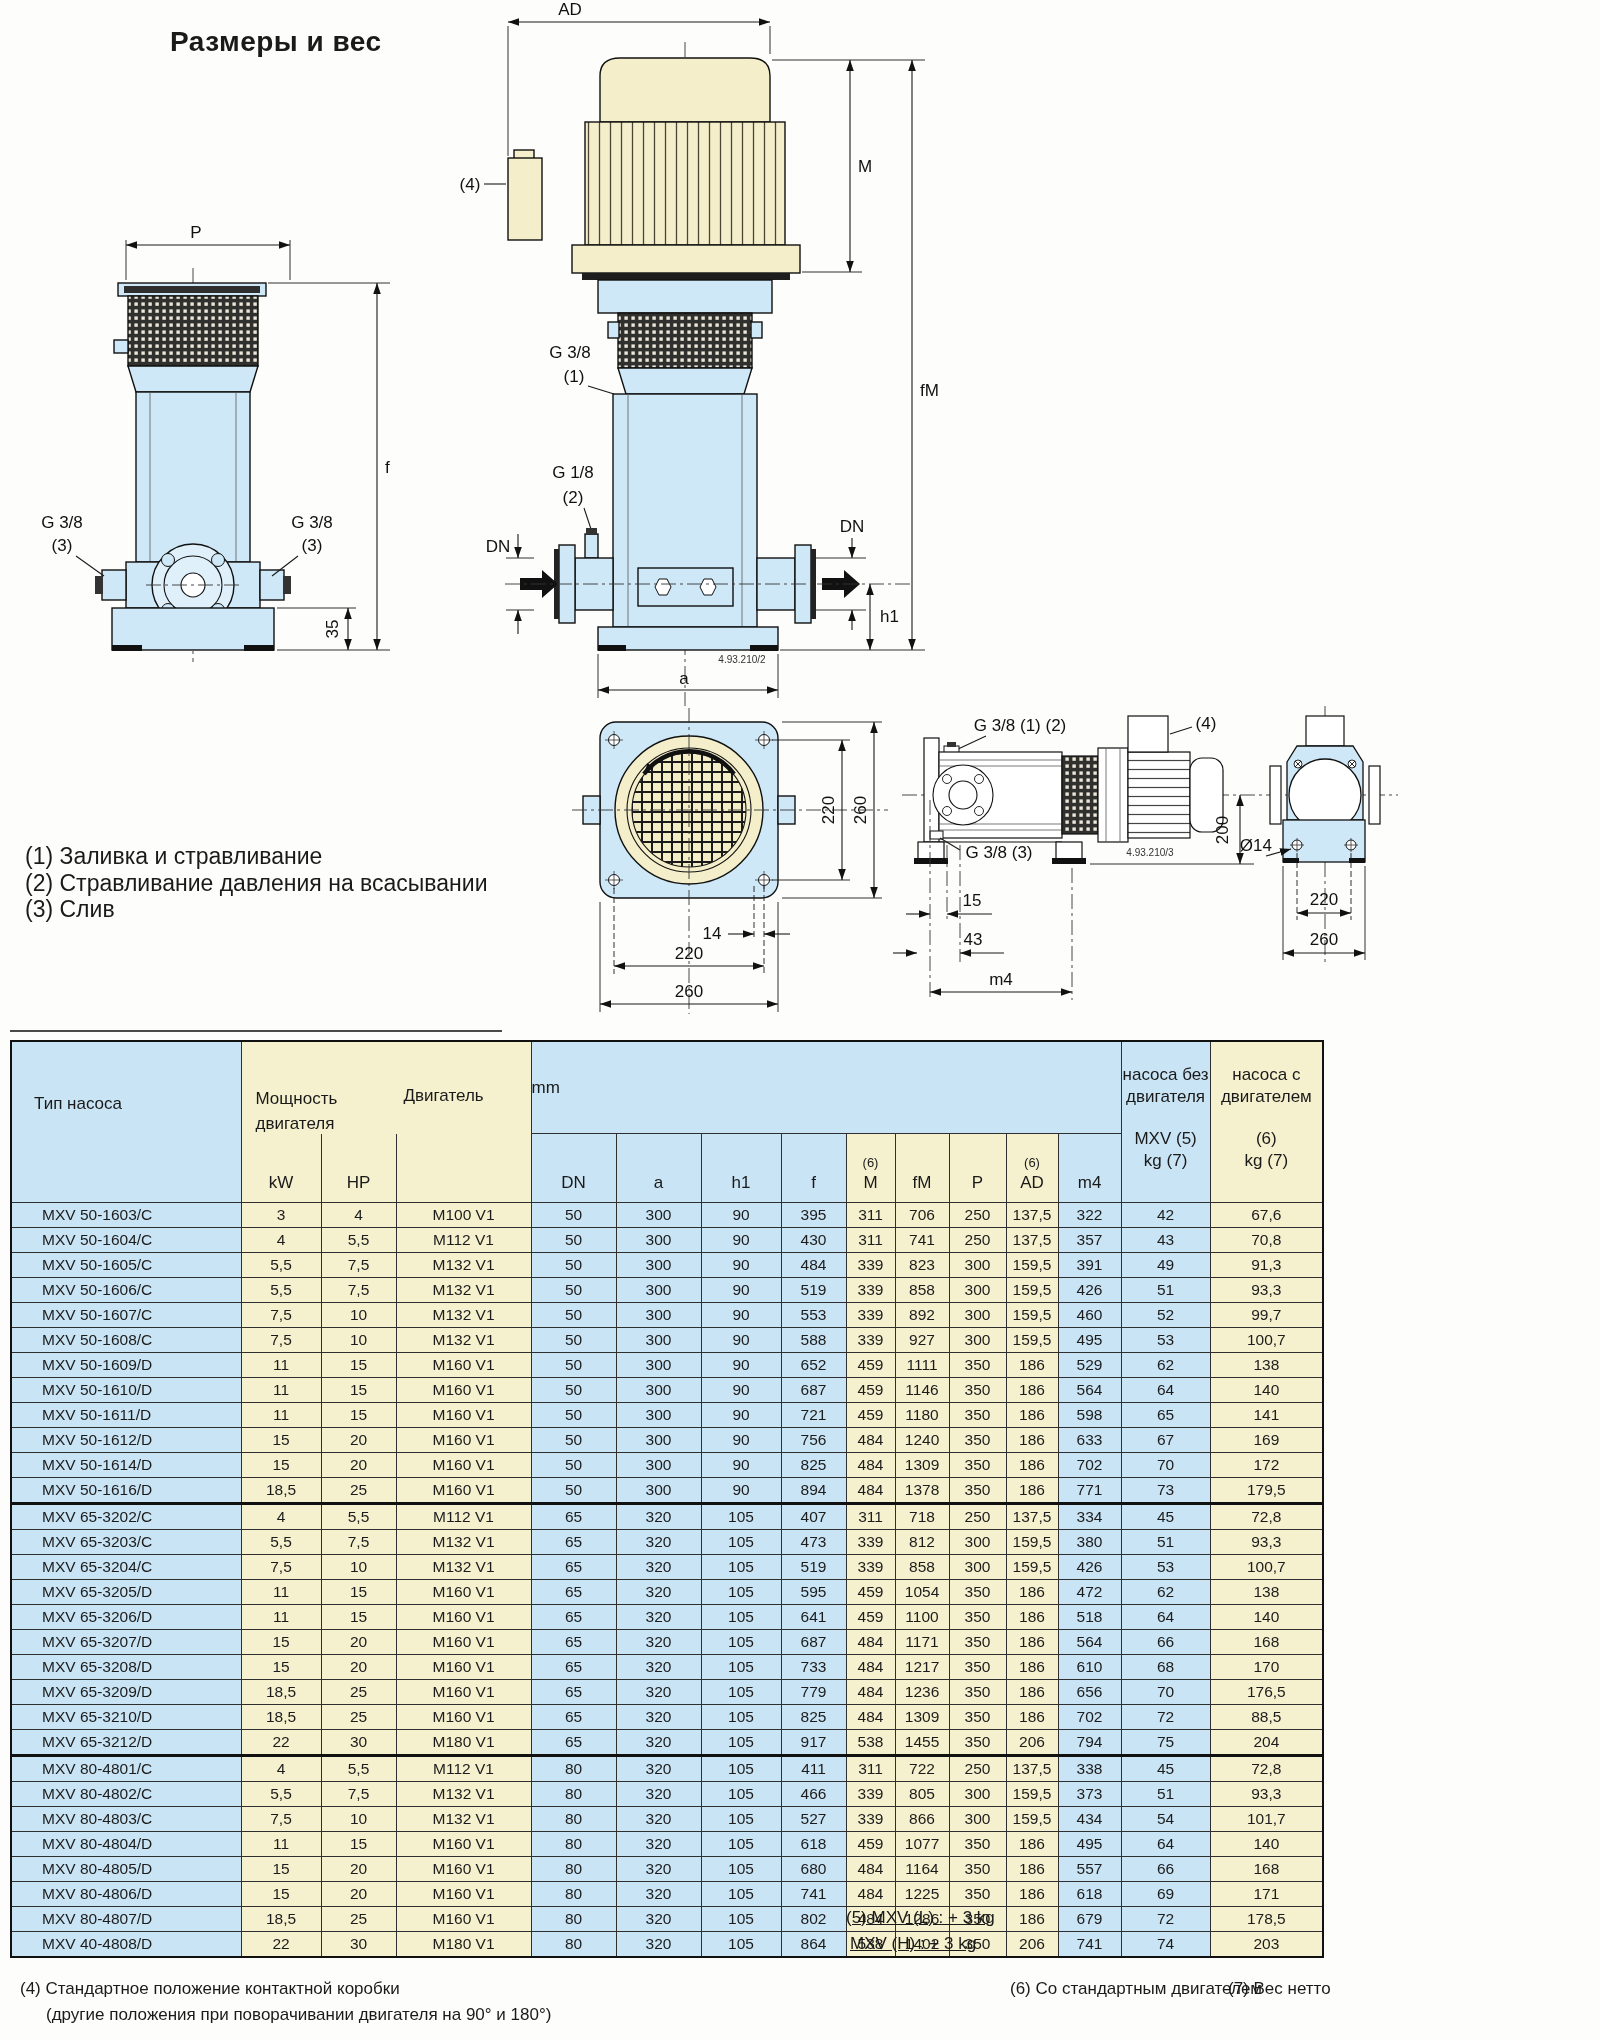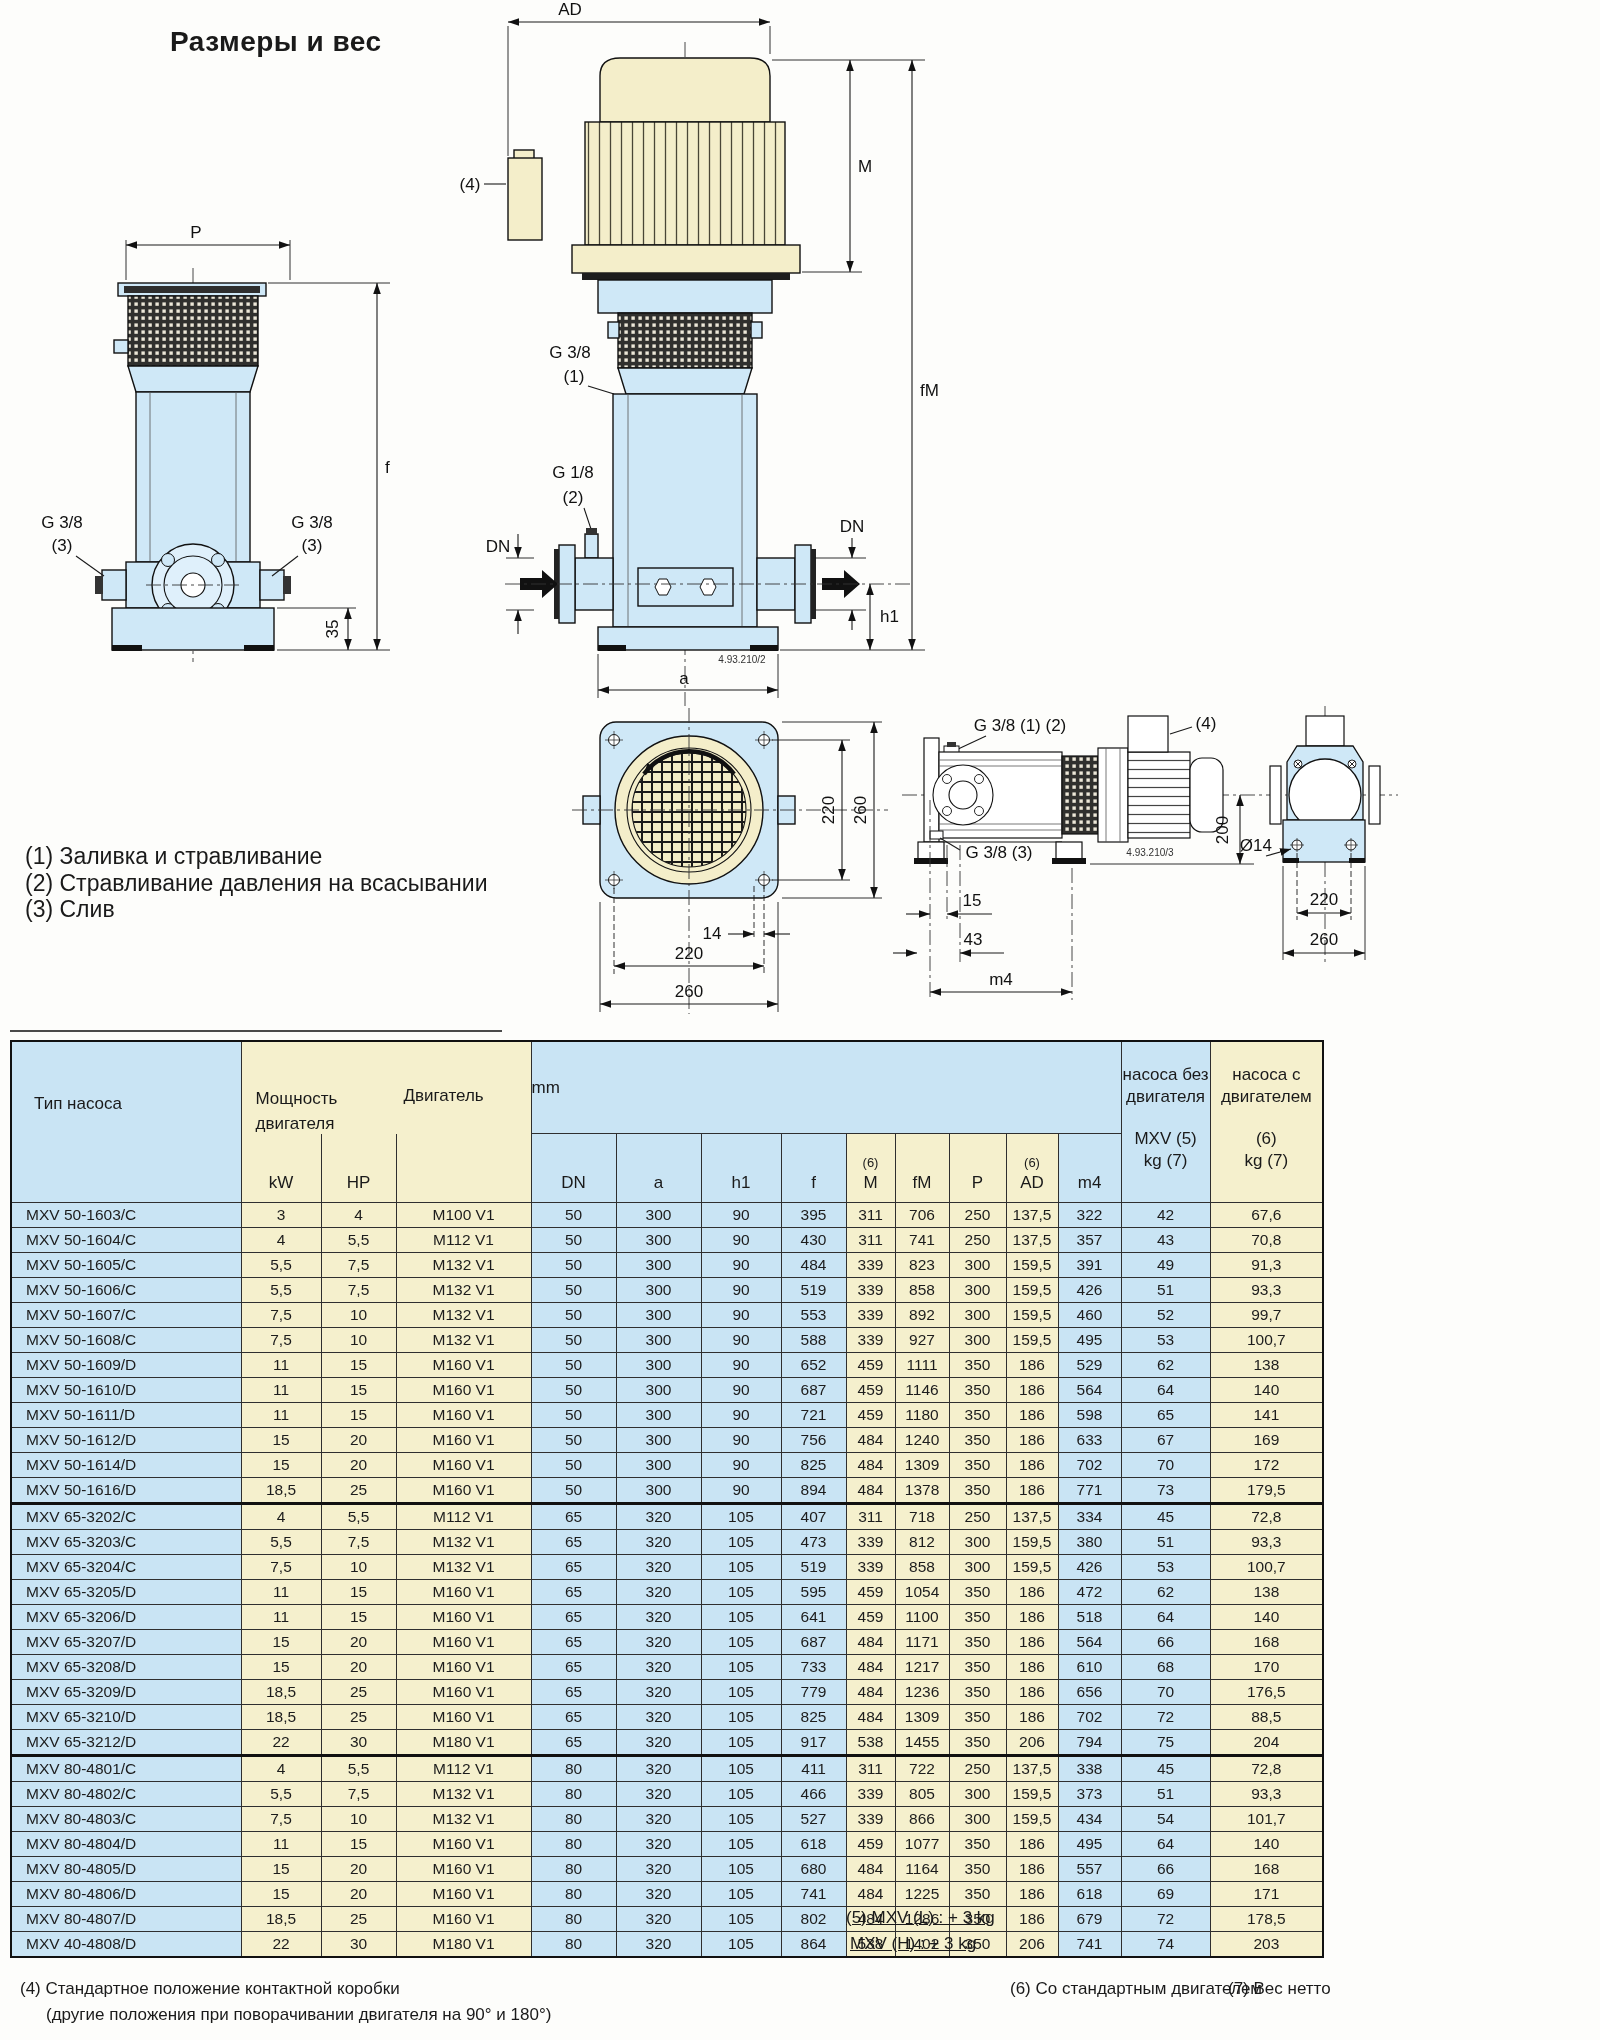--- a/index.html
+++ b/index.html
@@ -19,21 +19,21 @@
   .th-type{text-align:left;vertical-align:top;padding-top:52px;padding-left:22px;}
   .th-powerblock{position:relative;border-bottom:none;}
   .th-powerblock .pw{position:absolute;left:14px;top:44px;text-align:left;line-height:25px;}
   .th-powerblock .mt{position:absolute;left:162px;top:44px;}
   .th-mm{text-align:left;vertical-align:middle;}
   .th-kg{text-align:center;vertical-align:top;padding-top:22px;font-size:16px;line-height:22px;}
   .th-kg .blk2{margin-top:20px;}
   .nb{border-top:none;}
   .n6{font-size:13px;}
   tbody td{height:24px;font-size:15.5px;text-align:center;color:#1c1c1c;}
-  tbody td.c-type{text-align:left;padding-left:14px;}
+  tbody td.c-type{text-align:left;padding-left:30px;}
   tbody.sep tr:first-child td{border-top:3px solid #111;}
   
   .fn{font-size:17px;line-height:26px;}
   #fn4{left:20px;top:1976px;}
   #fn4 .l2{padding-left:26px;}
   #fn5{left:846px;top:1905px;text-decoration:underline;}
   #fn5 .l2{padding-left:4px;}
   #fn6{left:1010px;top:1976px;}
   #fn7{left:1228px;top:1976px;}
   

